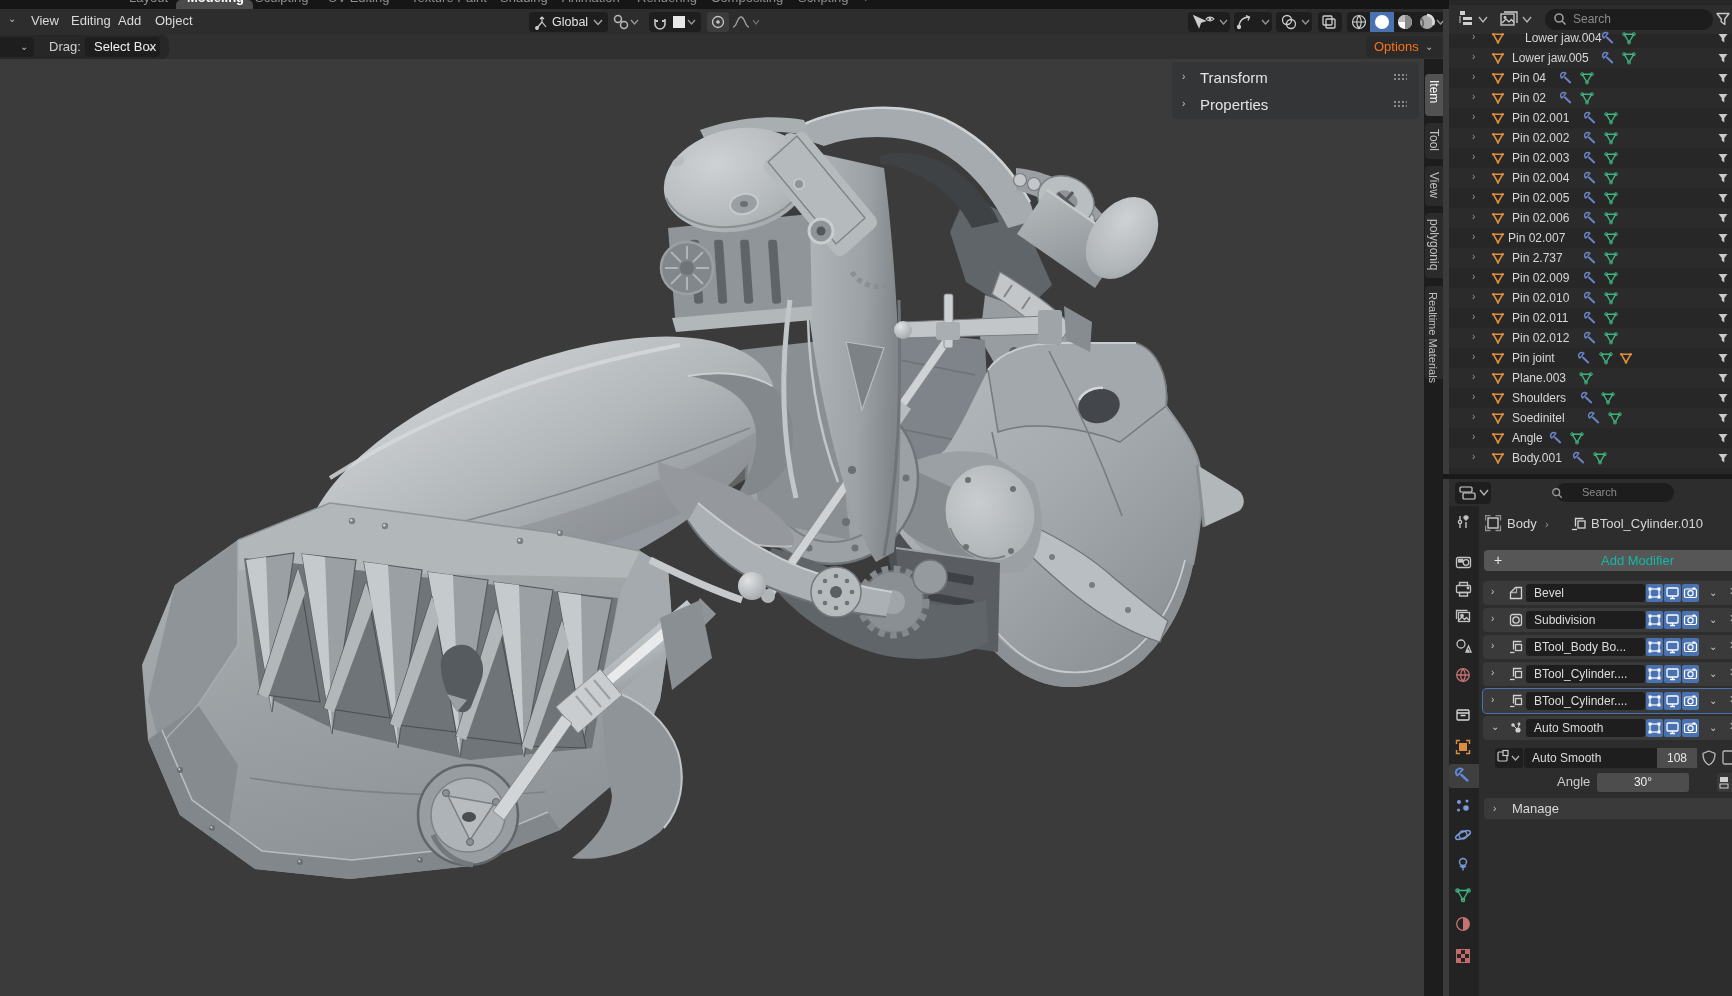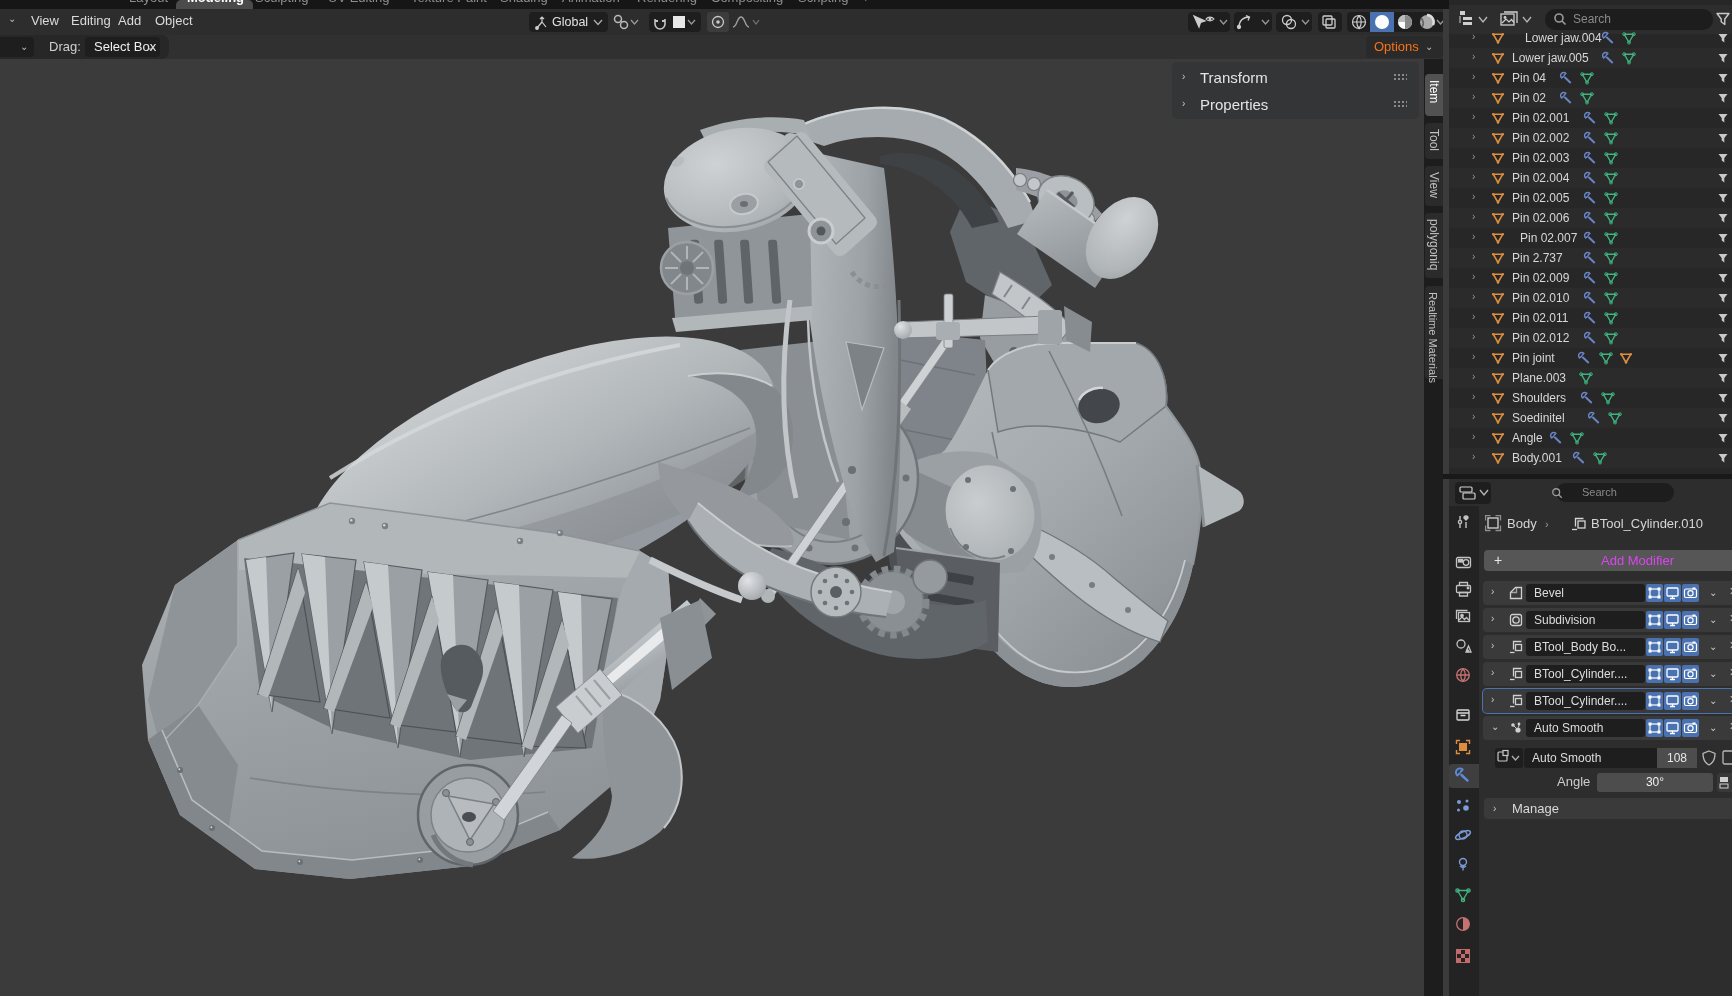--- a/index.html
+++ b/index.html
@@ -760,21 +760,21 @@
         </svg>
         <svg class="oic" style="left:267px" width="14" height="14">
           <use href="#ic-funnel"></use>
         </svg>
       </div>
 <div class="orow" style="top:228px">
         <span class="cvr">›</span>
         <svg class="oic" style="left:42px" width="14" height="14">
           <use href="#ic-otri"></use>
         </svg>
-        <span class="nm" style="left:71px">Pin 02.007</span>
+        <span class="nm" style="left:59px">Pin 02.007</span>
         <svg class="oic" style="left:134px" width="14" height="14">
           <use href="#ic-wrench"></use>
         </svg>
         <svg class="oic" style="left:155px" width="14" height="14">
           <use href="#ic-gtri"></use>
         </svg>
         <svg class="oic" style="left:267px" width="14" height="14">
           <use href="#ic-funnel"></use>
         </svg>
       </div>
@@ -978,21 +978,21 @@
 <text x="60" y="13" font-size="11" fill="#9a9a9a">›</text>
 <g transform="translate(86,1)" fill="none" stroke="#d5d5d5" stroke-width="1.3">
 <path d="M4.5 10.5 v-8 h8"></path>
           <rect x="7" y="5" width="7" height="7"></rect>
           <path d="M1 13.5 h5"></path>
 </g>
 <text x="106" y="13" font-size="13" fill="#d5d5d5" font-family="Liberation Sans">BTool_Cylinder.010</text>
 </svg>
 <div class="abs" style="left:35px;top:71px;width:248px;height:21px;background:#565656;border-radius:4px 0 0 4px"></div>
 <span class="abs" style="left:45px;top:73px;font-size:14px;color:#e8e8e8">+</span>
-<span class="abs" style="left:152px;top:74px;font-size:13px;color:#d946ef">Add Modifier</span>
+<span class="abs" style="left:152px;top:74px;font-size:13px;color:#14b8a6">Add Modifier</span>
 <div class="modrow" style="top:102px;border-radius:4px 0 0 4px">
 <span class="cv" style="position:absolute;left:8px;top:5px;color:#c8c8c8">›</span>
 <svg class="mic" width="16" height="16" viewBox="0 0 16 16">
           <use href="#mi-bevel"></use>
         </svg>
 <div class="namef">Bevel</div>
 <div class="bt" style="left:163px"><svg width="17" height="18" viewBox="0 0 17 18">
             <rect x="4" y="5" width="9" height="8" fill="none" stroke="#fff" stroke-width="1.2"></rect>
             <rect x="2.5" y="3.5" width="3" height="3" fill="#fff"></rect>
             <rect x="11.5" y="3.5" width="3" height="3" fill="#fff"></rect>
@@ -1144,21 +1144,21 @@
 </svg>
 <div class="abs" style="left:75px;top:269px;width:132px;height:20px;background:#1e1e1e;border-radius:3px;color:#dcdcdc;font-size:12px;line-height:20px;padding-left:8px">Auto Smooth</div>
 <div class="abs" style="left:208px;top:269px;width:40px;height:20px;background:#4d4d4d;color:#e8e8e8;font-size:12px;line-height:20px;text-align:center">108</div>
 <svg class="abs" style="left:252px;top:270px" width="16" height="18" viewBox="0 0 16 18">
         <path d="M8 2 L14 4.5 C14 10 12 14 8 16 C4 14 2 10 2 4.5 Z" fill="none" stroke="#b8b8b8" stroke-width="1.3"></path>
       </svg>
 <svg class="abs" style="left:272px;top:270px" width="12" height="18" viewBox="0 0 12 18">
         <rect x="2" y="2" width="10" height="13" rx="1.5" fill="none" stroke="#b8b8b8" stroke-width="1.3"></rect>
       </svg>
 <span class="abs" style="left:108px;top:295px;font-size:13px;color:#cdcdcd">Angle</span>
-<div class="abs" style="left:148px;top:294px;width:116px;height:19px;background:#4d4d4d;border-radius:3px;color:#f0f0f0;font-size:12px;line-height:19px;text-align:center">30°</div>
+<div class="abs" style="left:148px;top:294px;width:92px;height:19px;background:#4d4d4d;border-radius:3px;color:#f0f0f0;font-size:12px;line-height:19px;text-align:center">30°</div>
 <div class="abs" style="left:268px;top:294px;width:15px;height:19px;background:#383838;border-radius:3px 0 0 3px"><svg width="15" height="19" viewBox="0 0 15 19">
           <rect x="3" y="4" width="8" height="5" fill="#cfcfcf"></rect>
           <rect x="3" y="11" width="8" height="4" fill="none" stroke="#cfcfcf"></rect>
         </svg></div>
 <div class="abs" style="left:35px;top:319px;width:248px;height:21px;background:#3a3a3a;border-radius:4px 0 0 4px"></div>
 <span class="cv abs" style="left:44px;top:324px;color:#c8c8c8">›</span>
 <span class="abs" style="left:63px;top:322px;font-size:13px;color:#d8d8d8">Manage</span>
 <svg class="pic" style="top:34px" width="20" height="18" viewBox="0 0 20 18">
         <use href="#pi-tool"></use>
       </svg>

